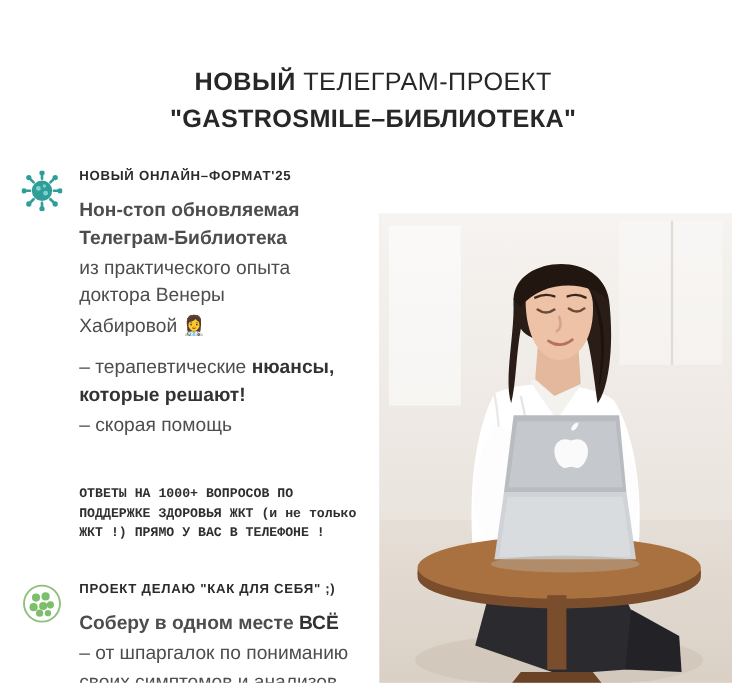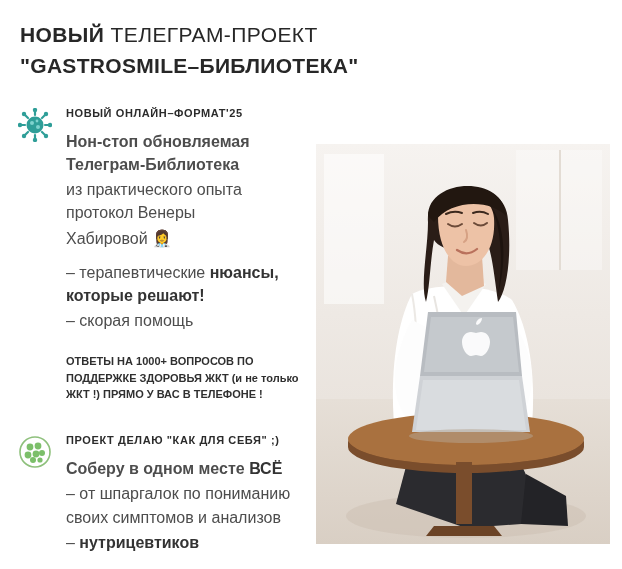--- a/index.html
+++ b/index.html
@@ -17,20 +17,22 @@
   .page {
     position: relative;
     width: 622px;
     height: 569px;
     box-sizing: border-box;
   }
 
   
   .header {
     padding: 22px 20px 4px 20px;
+    text-align: center;
+    margin-top: 34px;
   }
   .header .line1 {
     font-size: 21px;
     letter-spacing: 0.4px;
     color: #272727;
     font-weight: 400;
     line-height: 1.25;
   }
   .header .line1 .strong {
     font-weight: 700;
@@ -98,21 +100,22 @@
   }
   .block p.tight { margin-bottom: 2px; }
   .b { font-weight: 700; color: #333; }
   .spacer { height: 9px; }
 
   .callout {
     font-size: 11px;
     font-weight: 700;
     line-height: 1.5;
     color: #2f2f2f;
-    margin-top: 10px;
+    margin-top: 27px;
+    font-family: Liberation Mono, monospace;
   }
 </style>
 </head>
 <body>
 
 <div class="page">
 
   <div class="header">
     <div class="line1"><span class="strong">НОВЫЙ</span><span> ТЕЛЕГРАМ-ПРОЕКТ</span></div>
     <div class="line2">"GASTROSMILE–БИБЛИОТЕКА"</div>
@@ -150,21 +153,21 @@
               <circle cx="14" cy="15" r="2"></circle>
               <circle cx="20" cy="19" r="2"></circle>
               <circle cx="19" cy="13" r="1.4"></circle>
             </g>
           </svg>
         </span>
 
         <h2>НОВЫЙ ОНЛАЙН–ФОРМАТ'25</h2>
 
         <p class="tight b">Нон-стоп обновляемая Телеграм-Библиотека</p>
-        <p class="tight">из практического опыта протокол Венеры</p>
+        <p class="tight">из практического опыта доктора Венеры</p>
         <p class="tight">Хабировой 👩‍⚕️</p>
         <div class="spacer"></div>
         <p class="tight">– терапевтические <span class="b">нюансы, которые решают!</span></p>
         <p class="tight">– скорая помощь</p>
         <div class="spacer"></div>
 
         <div class="callout">ОТВЕТЫ НА 1000+ ВОПРОСОВ ПО ПОДДЕРЖКЕ ЗДОРОВЬЯ ЖКТ (и не только ЖКТ !) ПРЯМО У ВАС В ТЕЛЕФОНЕ !</div>
       </div>
 
       <div class="block" style="margin-top:30px;">

